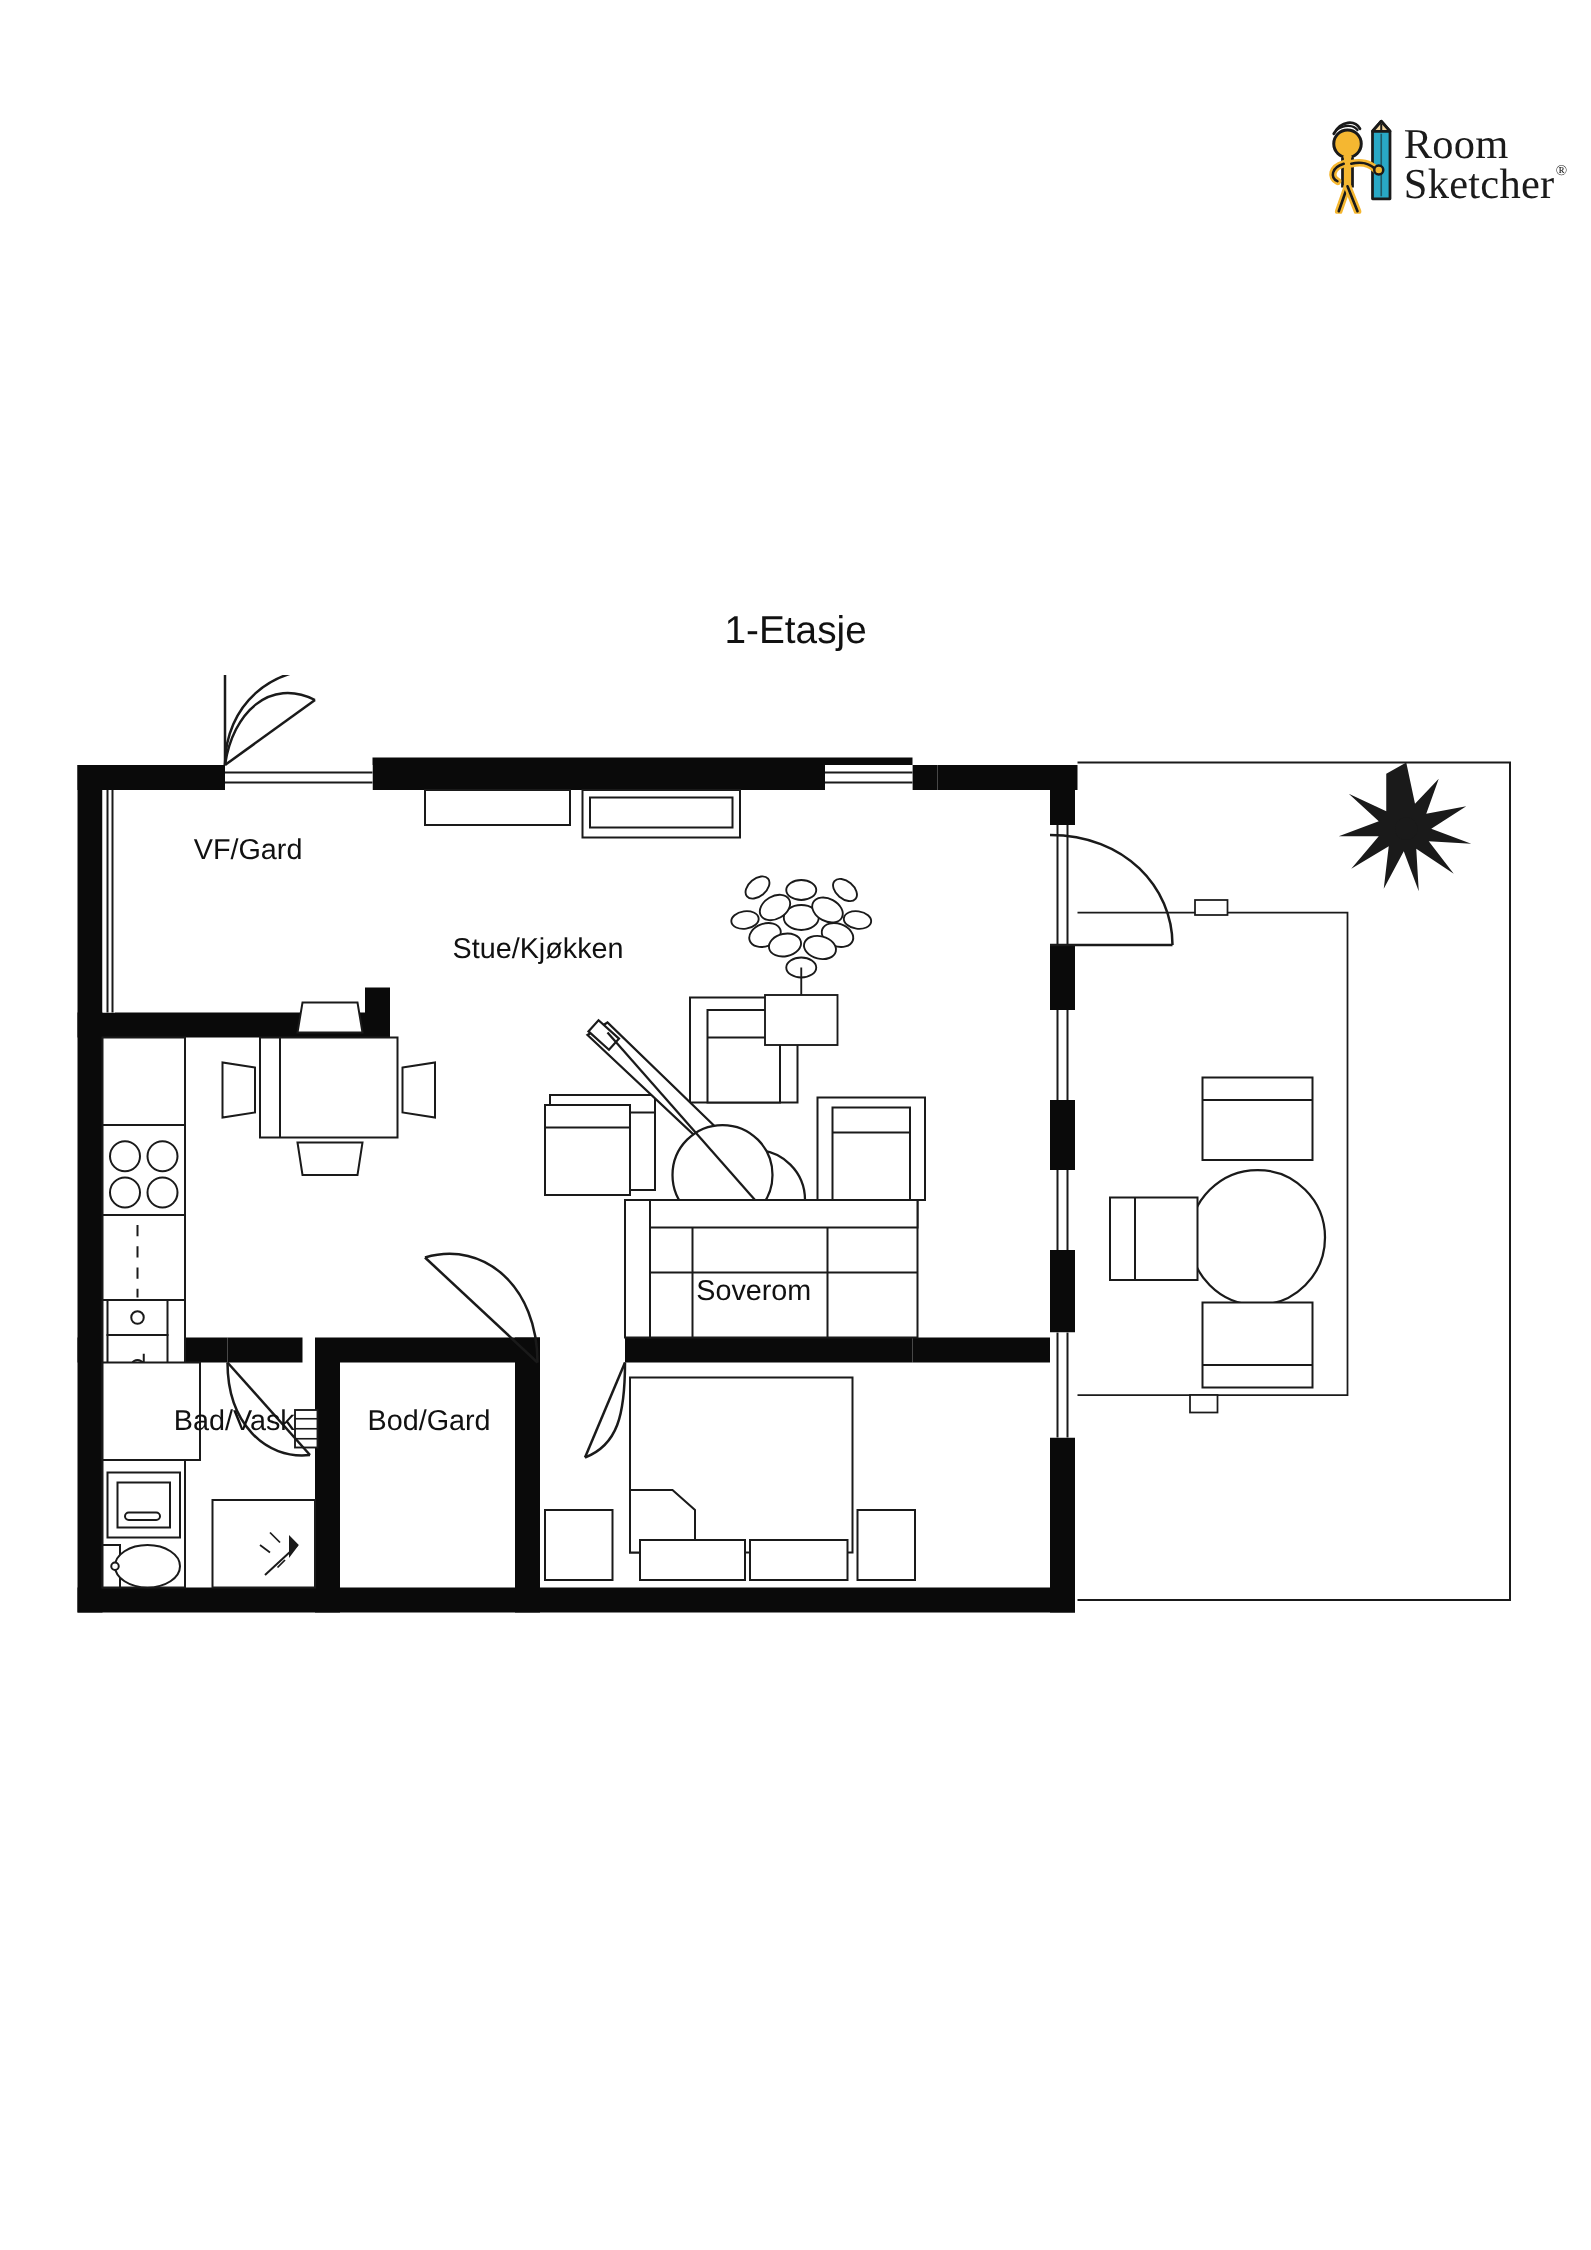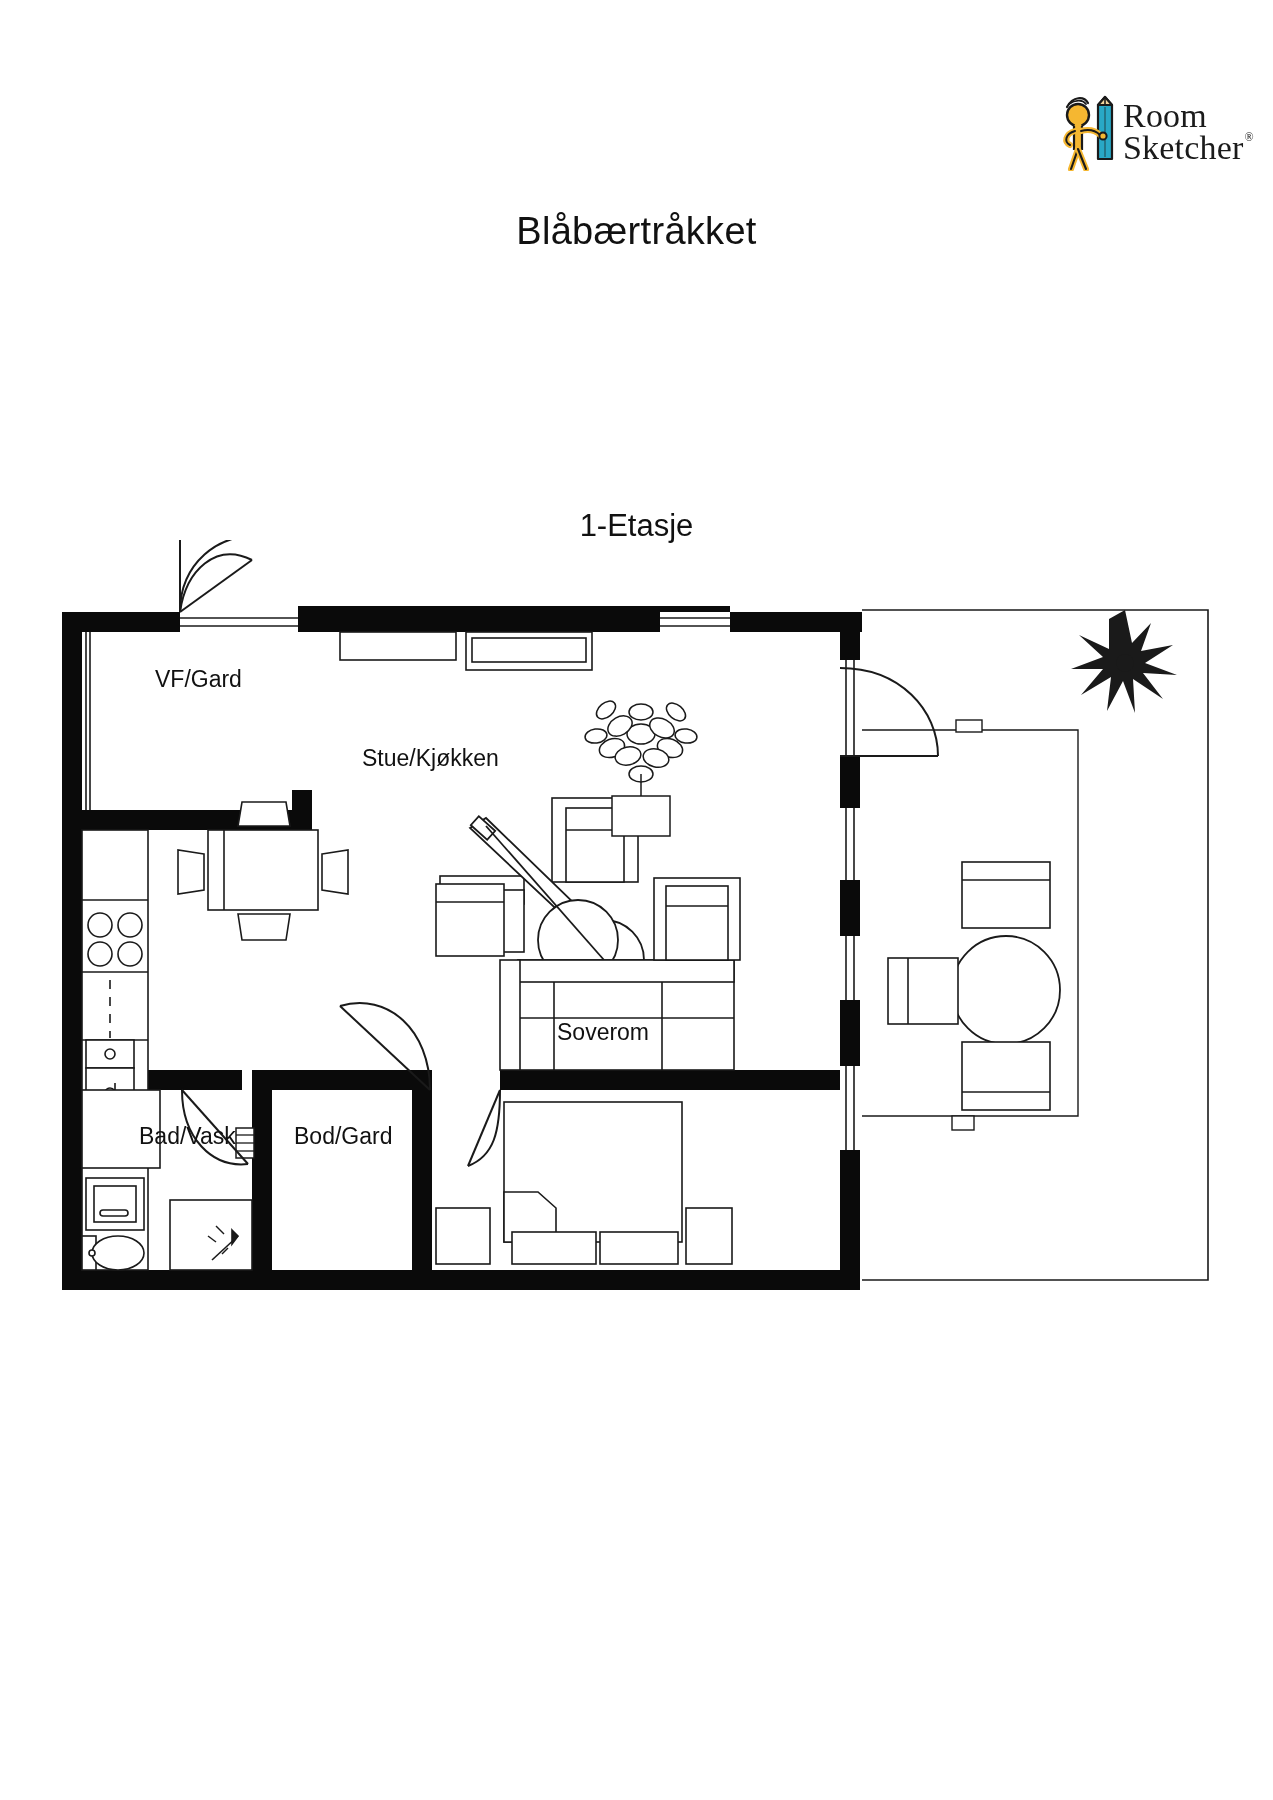--- a/index.html
+++ b/index.html
@@ -58,21 +58,20 @@
     color: #111111;
     letter-spacing: 0.3px;
   }
   #floor-title {
     position: absolute;
     left: 0; right: 0;
     top: 486px;
     text-align: center;
     font-size: 31px;
     color: #111111;
-    margin-top: 22px;
   }
 
   
   #plan-wrap {
     position: absolute;
     left: 0;
     top: 540px;
     width: 1152px;
     height: 800px;
   }
@@ -119,21 +118,20 @@
       <path d="M21 56 L14 76" fill="none" stroke="#1A1A1A" stroke-width="2.1" stroke-linecap="round"></path>
       <path d="M21 56 L29 76" fill="none" stroke="#F5B731" stroke-width="6" stroke-linecap="round"></path>
       <path d="M21 56 L29 76" fill="none" stroke="#1A1A1A" stroke-width="2.1" stroke-linecap="round"></path>
     </svg>
     <div id="logo-words">
       <div class="l1">Room</div>
       <div class="l2"><span>Sketcher</span><span class="reg">®</span></div>
     </div>
   </div>
 
-  <div id="plan-title">Blåbærtråkket</div>
   <div id="floor-title">1-Etasje</div>
 
   <div id="plan-wrap">
   <svg id="plan-svg" viewBox="0 0 1273 800">
 
     <g fill="none" stroke="#1A1A1A" stroke-width="1.6">
       <path d="M862 70 L1208 70 L1208 740 L862 740"></path>
     </g>
     <g fill="none" stroke="#1A1A1A" stroke-width="1.4">
       <path d="M862 190 L1078 190 L1078 576 L862 576"></path>

